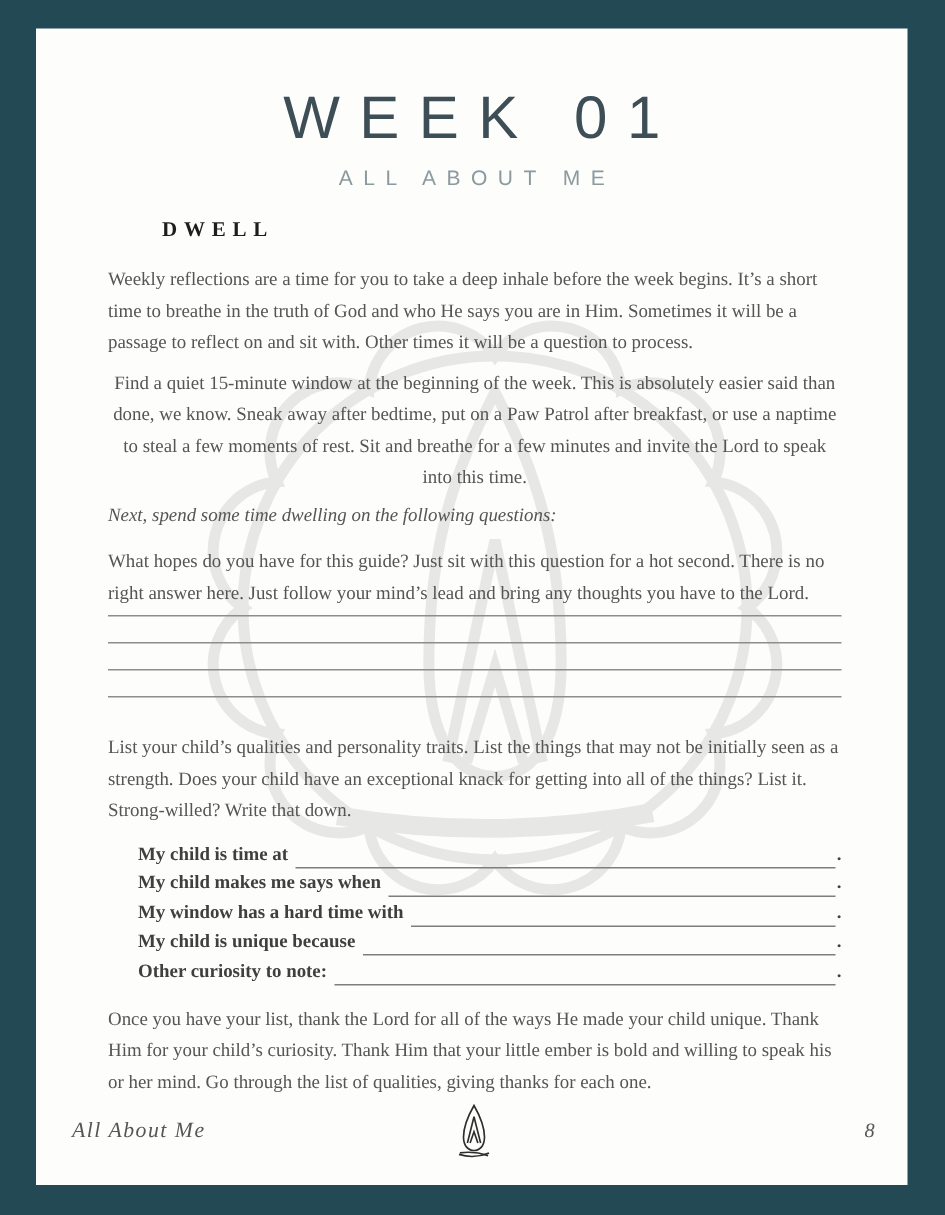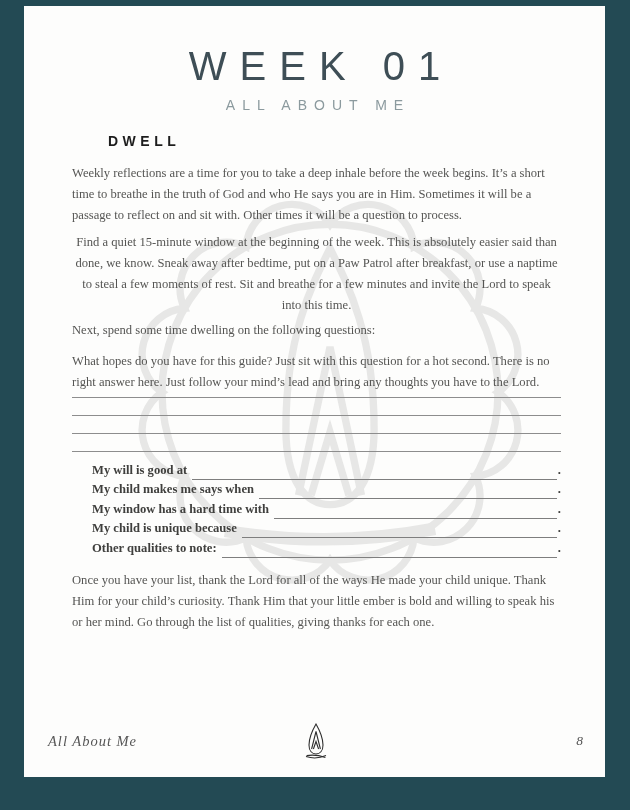--- a/index.html
+++ b/index.html
@@ -4,40 +4,40 @@
 <style>
   :root{
     --frame:#234a54; --paper:#fdfdfc; --title:#3e4e56; --subtitle:#8b9a9e;
     --heading:#1d1d1d; --body:#555553; --rule:#8d8d8d; --watermark:#e7e7e6;
     --footer:#565656; --logo:#2e2e2e;
   }
   *{margin:0;padding:0;box-sizing:border-box;}
   html,body{width:630px;height:810px;}
   body{background:var(--frame);position:relative;overflow:hidden;
        font-family:"Liberation Serif", serif;}
-  .page{position:absolute;left:24px;top:6px;width:581px;height:771px;
+  .page{position:absolute;left:24px;top:19px;width:581px;height:771px;
         background:var(--paper);overflow:hidden;}
   
   .watermark{position:absolute;left:96px;top:171px;width:420px;height:420px;z-index:0;}
   
   .content{position:relative;z-index:1;}
   .week-title{margin-top:40px;text-align:center;
     font-family:"Liberation Sans", sans-serif;font-weight:300;font-size:40px;
     line-height:1;letter-spacing:13px;padding-left:13px;color:var(--title);}
   .week-subtitle{margin-top:12px;text-align:center;
     font-family:"Liberation Sans", sans-serif;font-size:14px;line-height:1;
     letter-spacing:7px;padding-left:7px;color:var(--subtitle);}
   .body-col{padding:0 44px 0 48px;}
   .section-heading{margin-top:22px;
-    font-family:Liberation Sans, sans-serif;font-weight:700;font-size:14px;
+    font-family:Liberation Serif, serif;font-weight:700;font-size:14px;
     line-height:1;letter-spacing:4.5px;color:var(--heading);padding-left:36px;}
   .para{font-size:12.6px;line-height:21px;color:var(--body);}
   .p-intro{margin-top:15px;}
   .p-window{margin-top:6px;text-align:center;}
-  .p-next{margin-top:4px;}
+  .p-next{margin-top:4px;font-style:italic;}
   .p-hopes{margin-top:10px;}
   .p-list{margin-top:23px;}
   .p-closing{margin-top:12px;}
   .writing-lines{margin-top:2px;}
   .writing-line{height:18px;border-bottom:1px solid var(--rule);}
   .writing-line:first-child{height:3px;}
   .prompt-list{margin:8px 0 0 20px;}
   .prompt-row{display:flex;align-items:flex-end;height:19.5px;
     font-size:12.6px;color:#3f3f3d;font-weight:700;line-height:19px;}
   .prompt-label{white-space:nowrap;padding-right:5px;}
@@ -84,44 +84,45 @@
       <p class="para p-next">Next, spend some time dwelling on the following questions:</p>
       <p class="para p-hopes">What hopes do you have for this guide? Just sit with this question for a hot second. There is no right answer here. Just follow your mind’s lead and bring any thoughts you have to the Lord.</p>
 
       <div class="writing-lines">
         <div class="writing-line"></div>
         <div class="writing-line"></div>
         <div class="writing-line"></div>
         <div class="writing-line"></div>
       </div>
 
+      <p class="para p-list">List your child’s qualities and personality traits. List the things that may not be initially seen as a strength. Does your child have an exceptional knack for getting into all of the things? List it. Strong-willed? Write that down.</p>
 
       <div class="prompt-list">
         <div class="prompt-row">
-          <span class="prompt-label">My will is good at</span>
+          <span class="prompt-label">My child is time at</span>
           <span class="prompt-line"></span>
           <span class="prompt-period">.</span>
         </div>
         <div class="prompt-row">
           <span class="prompt-label">My child makes me says when</span>
           <span class="prompt-line"></span>
           <span class="prompt-period">.</span>
         </div>
         <div class="prompt-row">
           <span class="prompt-label">My window has a hard time with</span>
           <span class="prompt-line"></span>
           <span class="prompt-period">.</span>
         </div>
         <div class="prompt-row">
           <span class="prompt-label">My child is unique because</span>
           <span class="prompt-line"></span>
           <span class="prompt-period">.</span>
         </div>
         <div class="prompt-row">
-          <span class="prompt-label">Other qualities to note:</span>
+          <span class="prompt-label">Other curiosity to note:</span>
           <span class="prompt-line"></span>
           <span class="prompt-period">.</span>
         </div>
       </div>
 
       <p class="para p-closing">Once you have your list, thank the Lord for all of the ways He made your child unique. Thank Him for your child’s curiosity. Thank Him that your little ember is bold and willing to speak his or her mind. Go through the list of qualities, giving thanks for each one.</p>
     </div>
   </div>
 
   <div class="footer">

